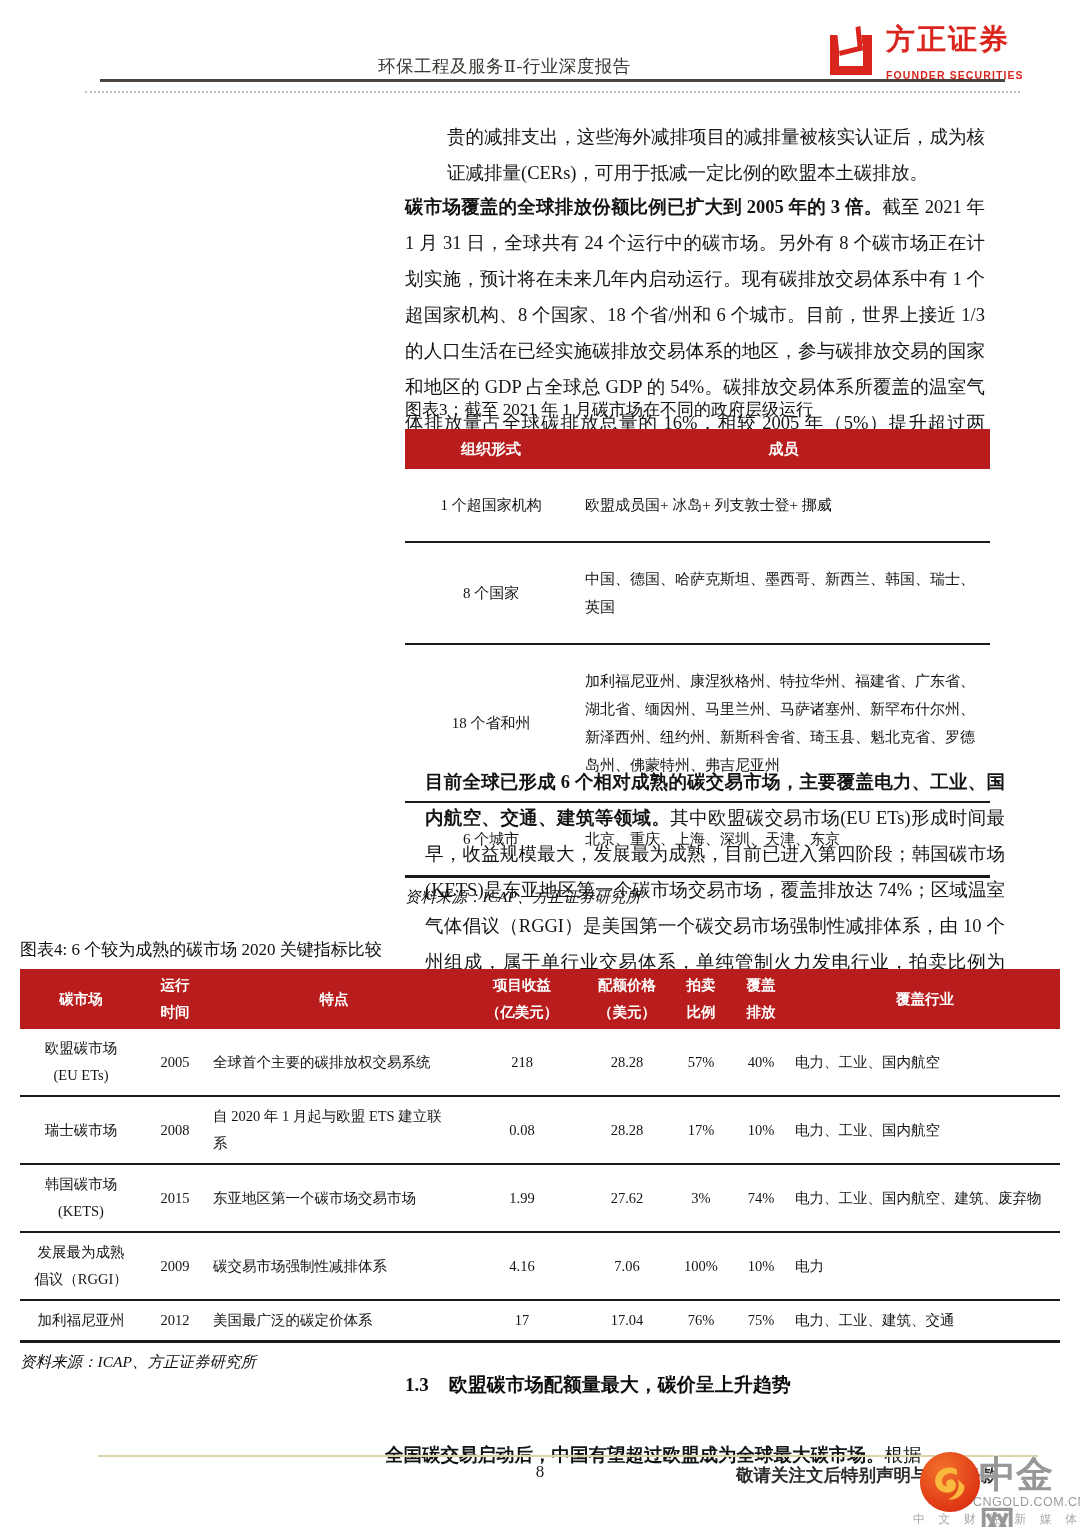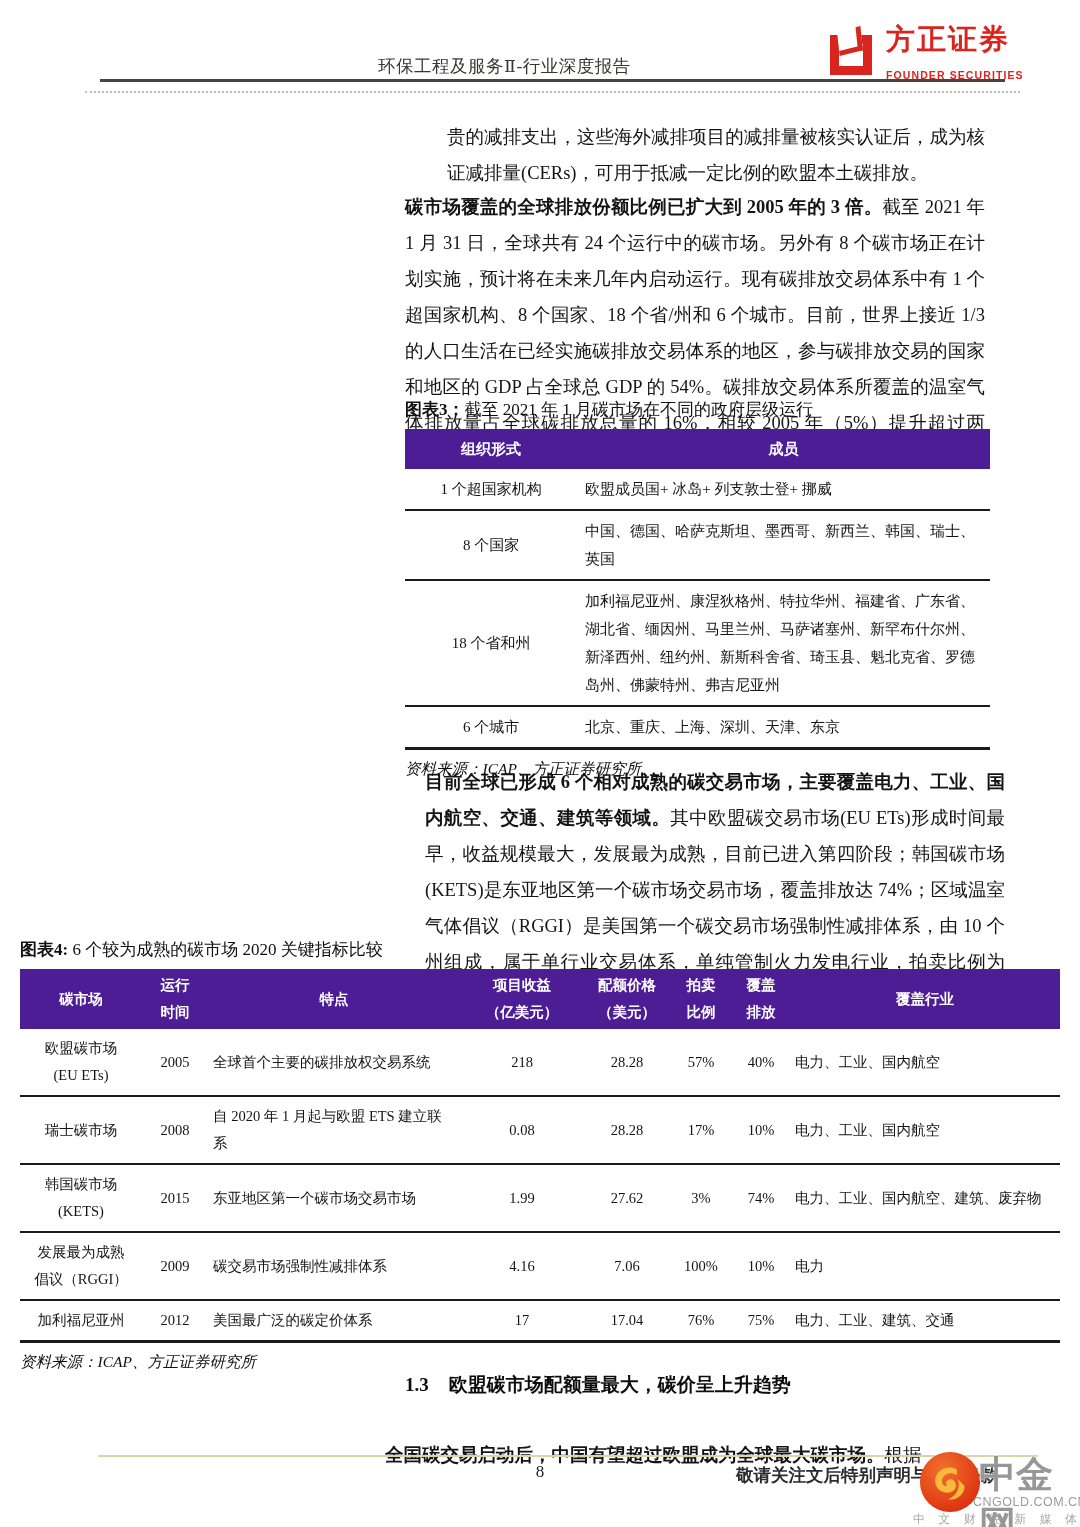--- a/index.html
+++ b/index.html
@@ -29,26 +29,26 @@
   .p1 { left:447px; top:100px; width:538px; }
   .p2 { left:405px; top:170px; width:580px; }
   .p3 { left:425px; top:745px; width:580px; }
   .p4 { left:385px; top:1418px; width:580px; }
   .lead { font-weight:bold; }
 
   
   .fig3 { position:absolute; left:405px; top:398px; width:585px; }
   .fig4 { position:absolute; left:20px;  top:938px; width:1040px; }
   .fig-title { font-size:17px; margin:0 0 8px 0; color:#101010; }
-  .fig-label { font-weight:bold; }
+  .fig-label { font-weight:normal; }
   table { border-collapse:collapse; table-layout:fixed; }
-  thead th { background:#4c1d95; color:#ffffff; font-weight:bold; vertical-align:middle; text-align:center; }
+  thead th { background:#b91c1c; color:#ffffff; font-weight:bold; vertical-align:middle; text-align:center; }
   .t3 { width:585px; font-size:15px; }
   .t3 thead th { height:38px; font-size:15px; }
-  .t3 td { padding:6px 8px; line-height:28px; vertical-align:middle; }
+  .t3 td { padding:22px 8px; line-height:28px; vertical-align:middle; }
   .t3 .c-org { text-align:center; }
   .t3 tbody tr { border-bottom:2px solid #1a1a1a; }
   .t3 tbody tr:last-child { border-bottom:3px solid #1a1a1a; }
   .t4 { width:1040px; font-size:14.5px; }
   .t4 thead th { height:58px; line-height:27px; font-size:14.5px; white-space:pre-line; }
   .t4 td { padding:6px 5px; line-height:27px; vertical-align:middle; text-align:center; white-space:pre-line; }
   .t4 td.left { text-align:left; white-space:normal; }
   .t4 tbody tr { border-bottom:2px solid #1a1a1a; }
   .t4 tbody tr:last-child { border-bottom:3px solid #1a1a1a; }
   .source { font-style:italic; font-size:15.5px; margin-top:9px; color:#101010; }

